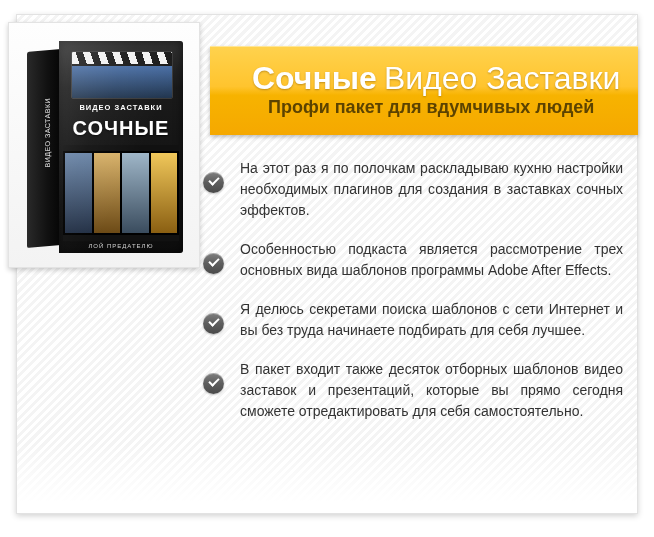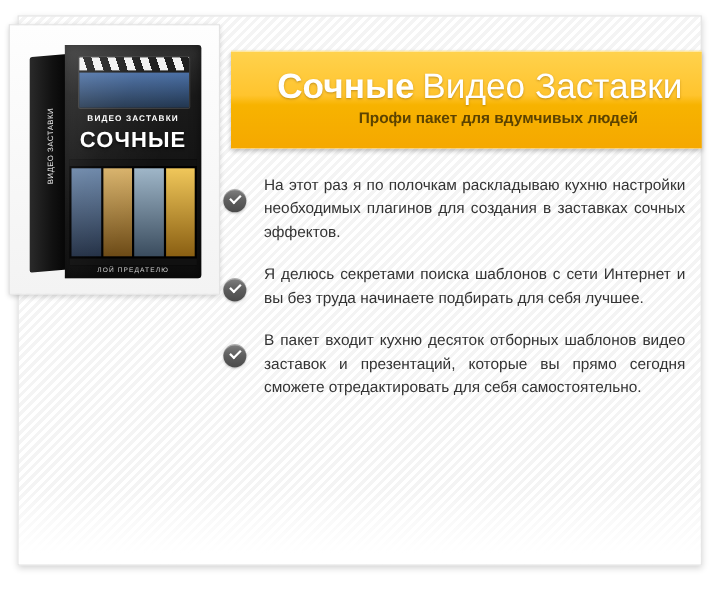--- a/index.html
+++ b/index.html
@@ -71,25 +71,24 @@
     font-weight: bold;
     text-shadow: 0 1px 2px rgba(120,80,0,0.45);
     white-space: nowrap;
   }
   .header-title .t1 { font-weight: bold; }
   .header-title .t2 { font-weight: normal; padding-left: 7px; }
   .header-sub {
     margin: 0;
     padding: 4px 0 0 58px;
     color: #5c4300;
-    font-size: 14px;
+    font-size: 18px;
     line-height: 16px;
     font-weight: bold;
     white-space: nowrap;
-    text-align: center;
   }
 
   
   .product-shot {
     position: absolute;
     left: 8px;
     top: 22px;
     width: 192px;
     height: 246px;
     background: linear-gradient(to bottom, #fefefe 0%, #f3f3f3 100%);
@@ -295,27 +294,31 @@
     <p class="header-sub">Профи пакет для вдумчивых людей</p>
   </div>
 
   <div class="bullets">
 
     <div class="bullet">
       <span class="bullet-icon"></span>
       <span class="bullet-text">На этот раз я по полочкам раскладываю кухню настройки необходимых плагинов для создания в заставках сочных эффектов.</span>
     </div>
 
+    <div class="bullet">
+      <span class="bullet-icon"></span>
+      <span class="bullet-text">Особенностью подкаста является рассмотрение трех основных вида шаблонов программы Adobe After Effects.</span>
+    </div>
 
     <div class="bullet">
       <span class="bullet-icon"></span>
       <span class="bullet-text">Я делюсь секретами поиска шаблонов с сети Интернет и вы без труда начинаете подбирать для себя лучшее.</span>
     </div>
 
     <div class="bullet">
       <span class="bullet-icon"></span>
-      <span class="bullet-text">В пакет входит кухню десяток отборных шаблонов видео заставок и презентаций, которые вы прямо сегодня сможете отредактировать для себя самостоятельно.</span>
+      <span class="bullet-text">В пакет входит также десяток отборных шаблонов видео заставок и презентаций, которые вы прямо сегодня сможете отредактировать для себя самостоятельно.</span>
     </div>
 
 
   </div>
 
 </div>
 
 </body></html>

